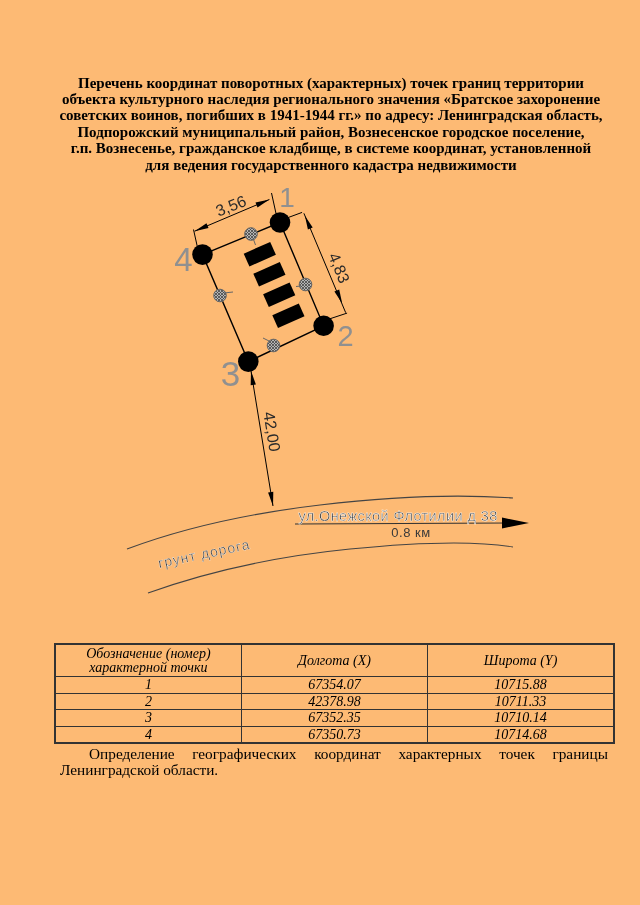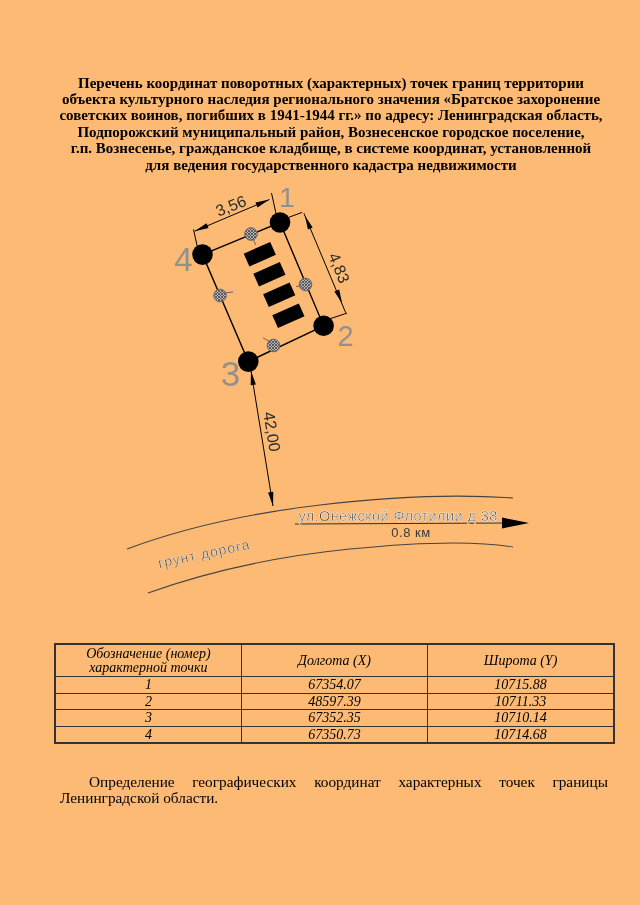--- a/index.html
+++ b/index.html
@@ -8,21 +8,21 @@
   .hdr{position:absolute;left:46px;top:74.5px;width:570px;text-align:center;
        font-weight:bold;font-size:15px;line-height:16.45px;}
   .tblwrap{position:absolute;left:54px;top:643px;width:561px;}
   table{border-collapse:collapse;width:561px;table-layout:fixed;
         font-family:"Liberation Serif", serif;font-size:14px;}
   table{border:2px solid #333;font-style:italic;}
   td{border:1px solid #333;text-align:center;padding:0;vertical-align:middle;}
   .hrow td{height:31px;line-height:14px;}
   .drow td{height:15.6px;line-height:15px;}
   .para{position:absolute;left:60px;top:745.8px;width:548px;
-        font-size:15.3px;line-height:15.8px;margin-top:28px;}
+        font-size:15.3px;line-height:15.8px;}
   .para .j{text-align:justify;text-align-last:justify;}
   .para .i1{text-indent:29px;}
 </style>
 </head>
 <body>
 <div id="page">
 
   <div class="hdr">Перечень координат поворотных (характерных) точек границ территории<br>
 объекта культурного наследия регионального значения «Братское захоронение<br>
 советских воинов, погибших в 1941-1944 гг.» по адресу: Ленинградская область,<br>
@@ -136,21 +136,21 @@
     </tr>
 
     <tr class="drow">
             <td>1</td>
             <td>67354.07</td>
             <td>10715.88</td>
           </tr>
 
     <tr class="drow">
             <td>2</td>
-            <td>48597.39</td>
+            <td>42378.98</td>
             <td>10711.33</td>
           </tr>
 
     <tr class="drow">
             <td>3</td>
             <td>67352.35</td>
             <td>10710.14</td>
           </tr>
 
     <tr class="drow">

